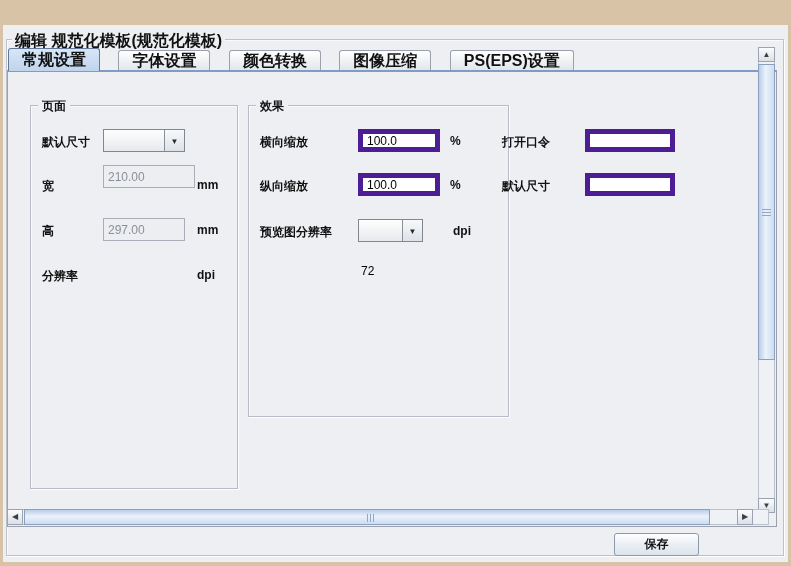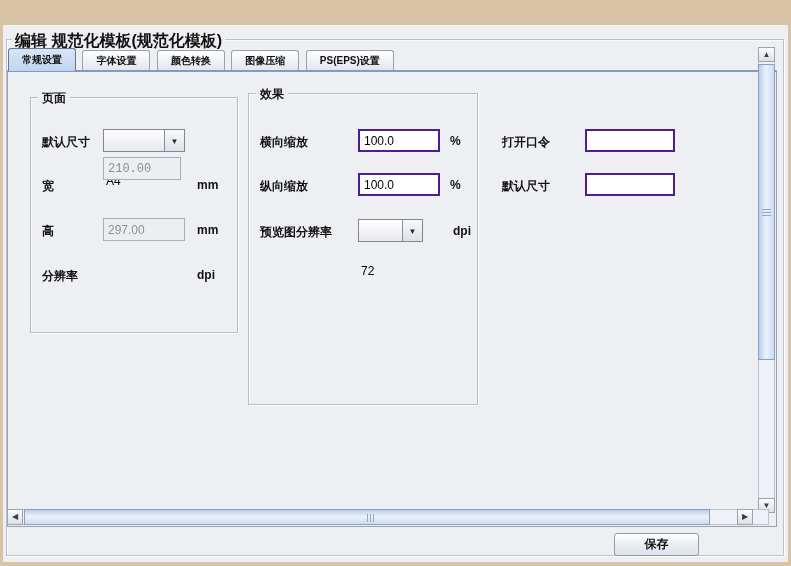--- a/index.html
+++ b/index.html
@@ -55,22 +55,22 @@
   .outer-group-label{
     position:absolute; left:6px; top:0px;
     background:#edeff2; padding:0 4px;
     font-size:12px; font-weight:bold; color:#111; white-space:nowrap;
   }
 
   
   .tabstrip{ position:absolute; left:5px; top:23px; height:22px; z-index:3; }
   .tab{
     display:inline-block; vertical-align:bottom;
-    height:20px; line-height:20px; padding:0 13px; margin-right:2px;
-    font-size:10px; font-weight:bold; color:#111;
+    height:20px; line-height:20px; padding:0 13px; margin-right:14px;
+    font-size:16px; font-weight:bold; color:#111;
     background:linear-gradient(180deg,#ffffff,#e2e5ea);
     border:1px solid #9aa1ac; border-bottom:none;
     border-radius:3px 3px 0 0; cursor:default;
   }
   .tab.selected{
     height:23px; line-height:22px;
     background:linear-gradient(180deg,#d8e6f6,#c0d4ee);
     border-color:#61789b; margin-bottom:-1px;
   }
 
@@ -82,34 +82,34 @@
 
   
   .groupbox{
     position:absolute; border:1px solid #b7bcc8;
     box-shadow:1px 1px 0 rgba(255,255,255,.85), inset 1px 1px 0 rgba(255,255,255,.6);
   }
   .groupbox-label{
     position:absolute; left:7px; top:-8px; background:#edeff2; padding:0 4px;
     font-size:12px; font-weight:bold; color:#111; white-space:nowrap;
   }
-  .gb-page  { left:27px;  top:72px; width:208px; height:236px; }
-  .gb-effect{ left:245px; top:68px; width:230px; height:312px; }
+  .gb-page  { left:27px;  top:80px; width:208px; height:384px; }
+  .gb-effect{ left:245px; top:80px; width:261px; height:312px; }
   .gb-pdf   { left:485px; top:72px; width:202px; height:312px; }
 
   .field-label{
     position:absolute; font-size:12px; font-weight:bold; color:#111; white-space:nowrap;
   }
   .unit-label{
     position:absolute; font-size:12px; font-weight:bold; color:#111;
   }
   .text-field{
     position:absolute; height:23px; font-size:12px; padding:0 4px;
     font-family:"Liberation Sans", sans-serif;
-    border:2px solid #4c1d95; background:#fff; color:#000;
+    border:5px solid #4c1d95; background:#fff; color:#000;
   }
   .text-field:disabled, .text-field.disabled{
     background:#eceef1; border:1px solid #aaadb7; color:#8b8f99;
   }
 
   
   .combo{
     position:absolute; height:23px;
     border:1px solid #83868c;
     background:linear-gradient(180deg,#fefefe,#e7e9ed);
@@ -203,21 +203,21 @@
     </div>
     <div class="field-label" style="left:39px; top:109px;">默认尺寸</div>
     <div class="combo" style="left:100px; top:104px; width:82px;">
       <span class="combo-text">A4</span>
       <span class="combo-arrow-btn">
         <span class="arr">▼</span>
       </span>
     </div>
 
     <div class="field-label" style="left:39px; top:153px;">宽</div>
-    <input class="text-field" style="left: 100px; top: 132px; width: 78px; font-family: Liberation Mono, monospace;" disabled="" value="210.00">
+    <input class="text-field" style="left: 100px; top: 140px; width: 92px;" disabled="" value="210.00">
     <div class="unit-label" style="left:194px; top:153px;">mm</div>
 
     <div class="field-label" style="left:39px; top:198px;">高</div>
     <input class="text-field" style="left: 100px; top: 193px; width: 82px;" disabled="" value="297.00">
     <div class="unit-label" style="left:194px; top:198px;">mm</div>
 
     <div class="field-label" style="left:39px; top:243px;">分辨率</div>
     <div class="unit-label" style="left:194px; top:243px;">dpi</div>
 
     <div class="groupbox gb-effect">

